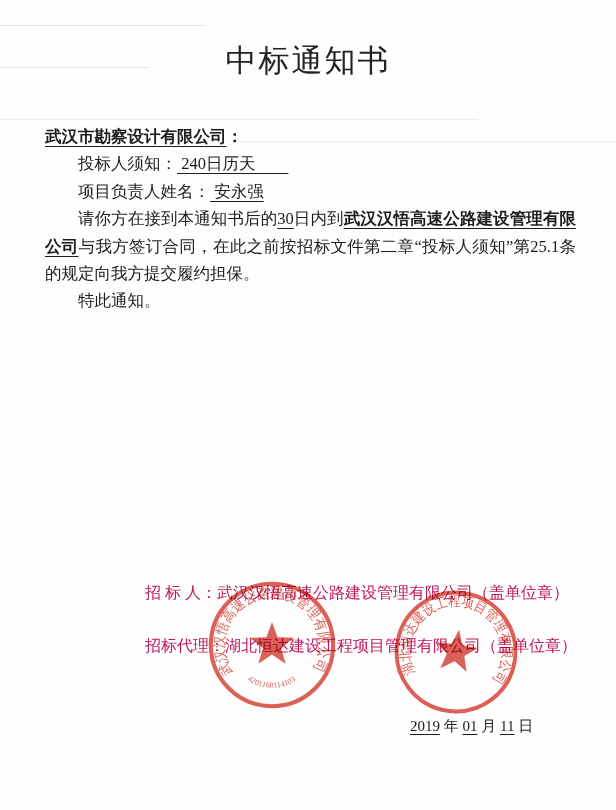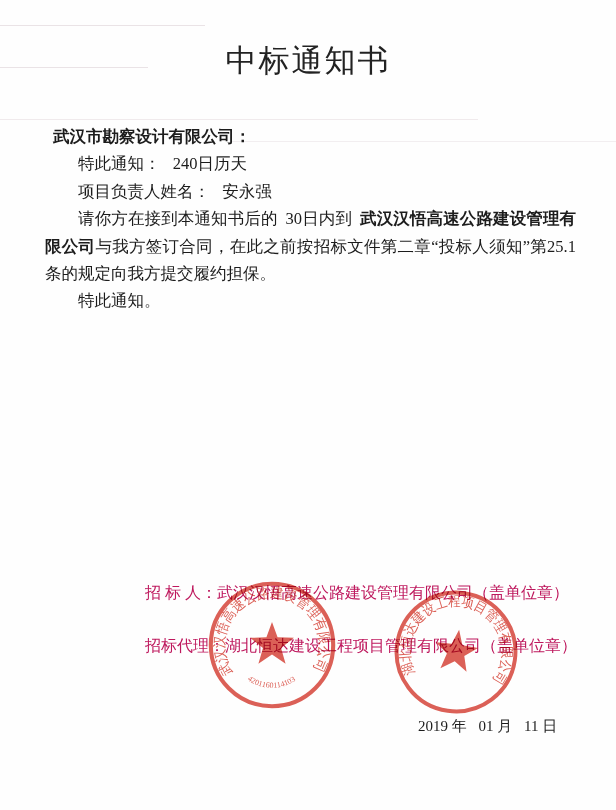--- a/index.html
+++ b/index.html
@@ -25,21 +25,21 @@
     font-weight:500;color:#222;
   }
   .body-text{
     position:absolute;top:123px;left:45px;width:531px;
     font-size:16.5px;line-height:27.4px;
     text-align:justify;
   }
   .body-text p{margin:0;}
   .indent{text-indent:2em;}
   .b{font-weight:bold;}
-  .u{text-underline-offset:4px;text-decoration-thickness:1px;margin-left:8px;}
+  .u{text-decoration:underline;text-underline-offset:4px;text-decoration-thickness:1px;}
   .recipient{font-weight:bold;}
 
   .sig-block{position:absolute;left:145px;font-size:16px;color:#be185d;white-space:nowrap;}
   .sig1{top:583px;}
   .sig2{top:636px;}
 
   .date-line{
     position:absolute;top:717px;left:410px;
     font-size:15px;white-space:nowrap;
   }
@@ -65,21 +65,21 @@
   <div class="scanline sl4"></div>
 
   <div class="doc-title">中标通知书</div>
 
   <div class="body-text">
 
     <p><span class="recipient u">武汉市勘察设计有限公司</span><span class="recipient">：</span></p>
 
 
 
-    <p class="indent"><span>特此通知：</span><span class="u">  240日历天　　</span></p>
+    <p class="indent"><span>投标人须知：</span><span class="u">  240日历天　　</span></p>
 
     <p class="indent"><span>项目负责人姓名：</span><span class="u">  安永强  </span></p>
 
     <p class="indent"><span>请你方在接到本通知书后的</span><span class="u">30</span><span>日内到</span><span class="b u">武汉汉悟高速公路建设管理有限公司</span><span>与我方签订合同，在此之前按招标文件第二章“投标人须知”第25.1条的规定向我方提交履约担保。</span></p>
 
     <p class="indent">特此通知。</p>
   </div>
 
   <div class="sig-block sig1"><span>招 标 人：</span><span>武汉汉悟高速公路建设管理有限公司（盖单位章）</span></div>
 

